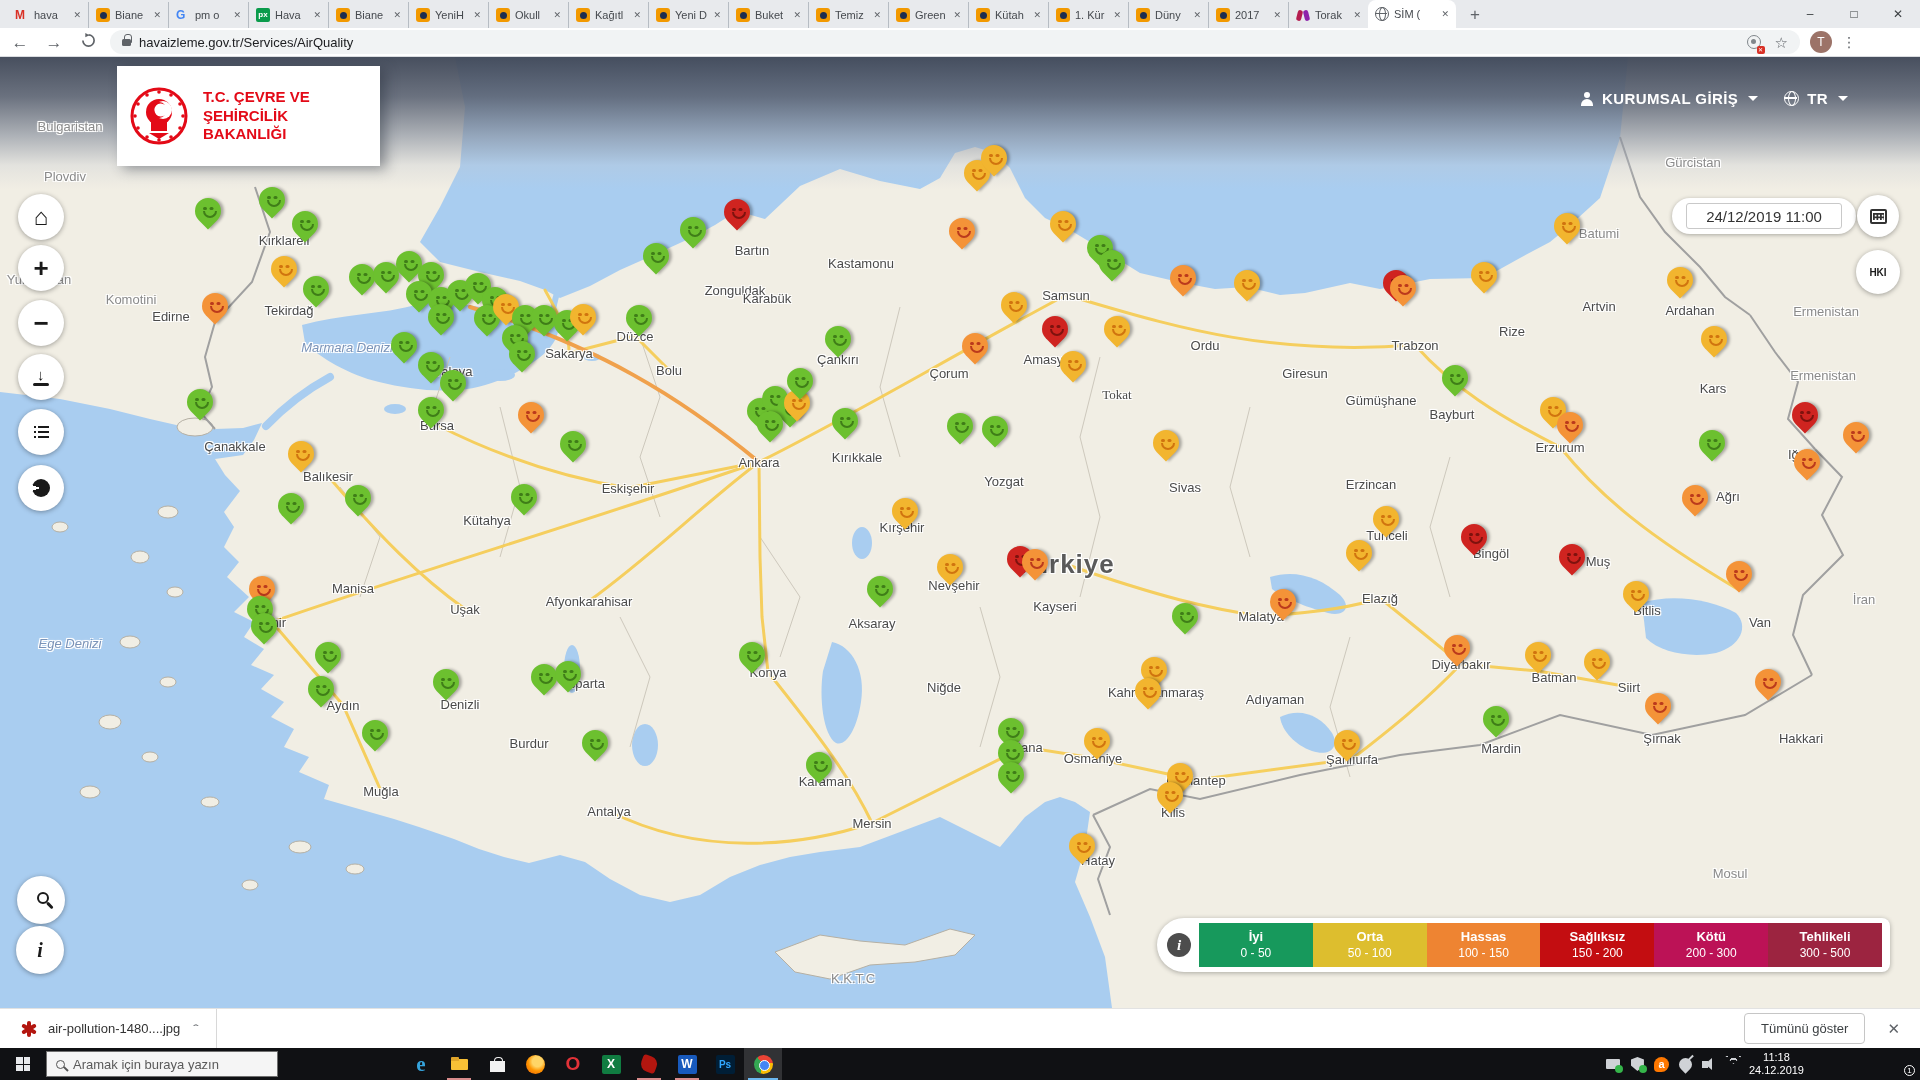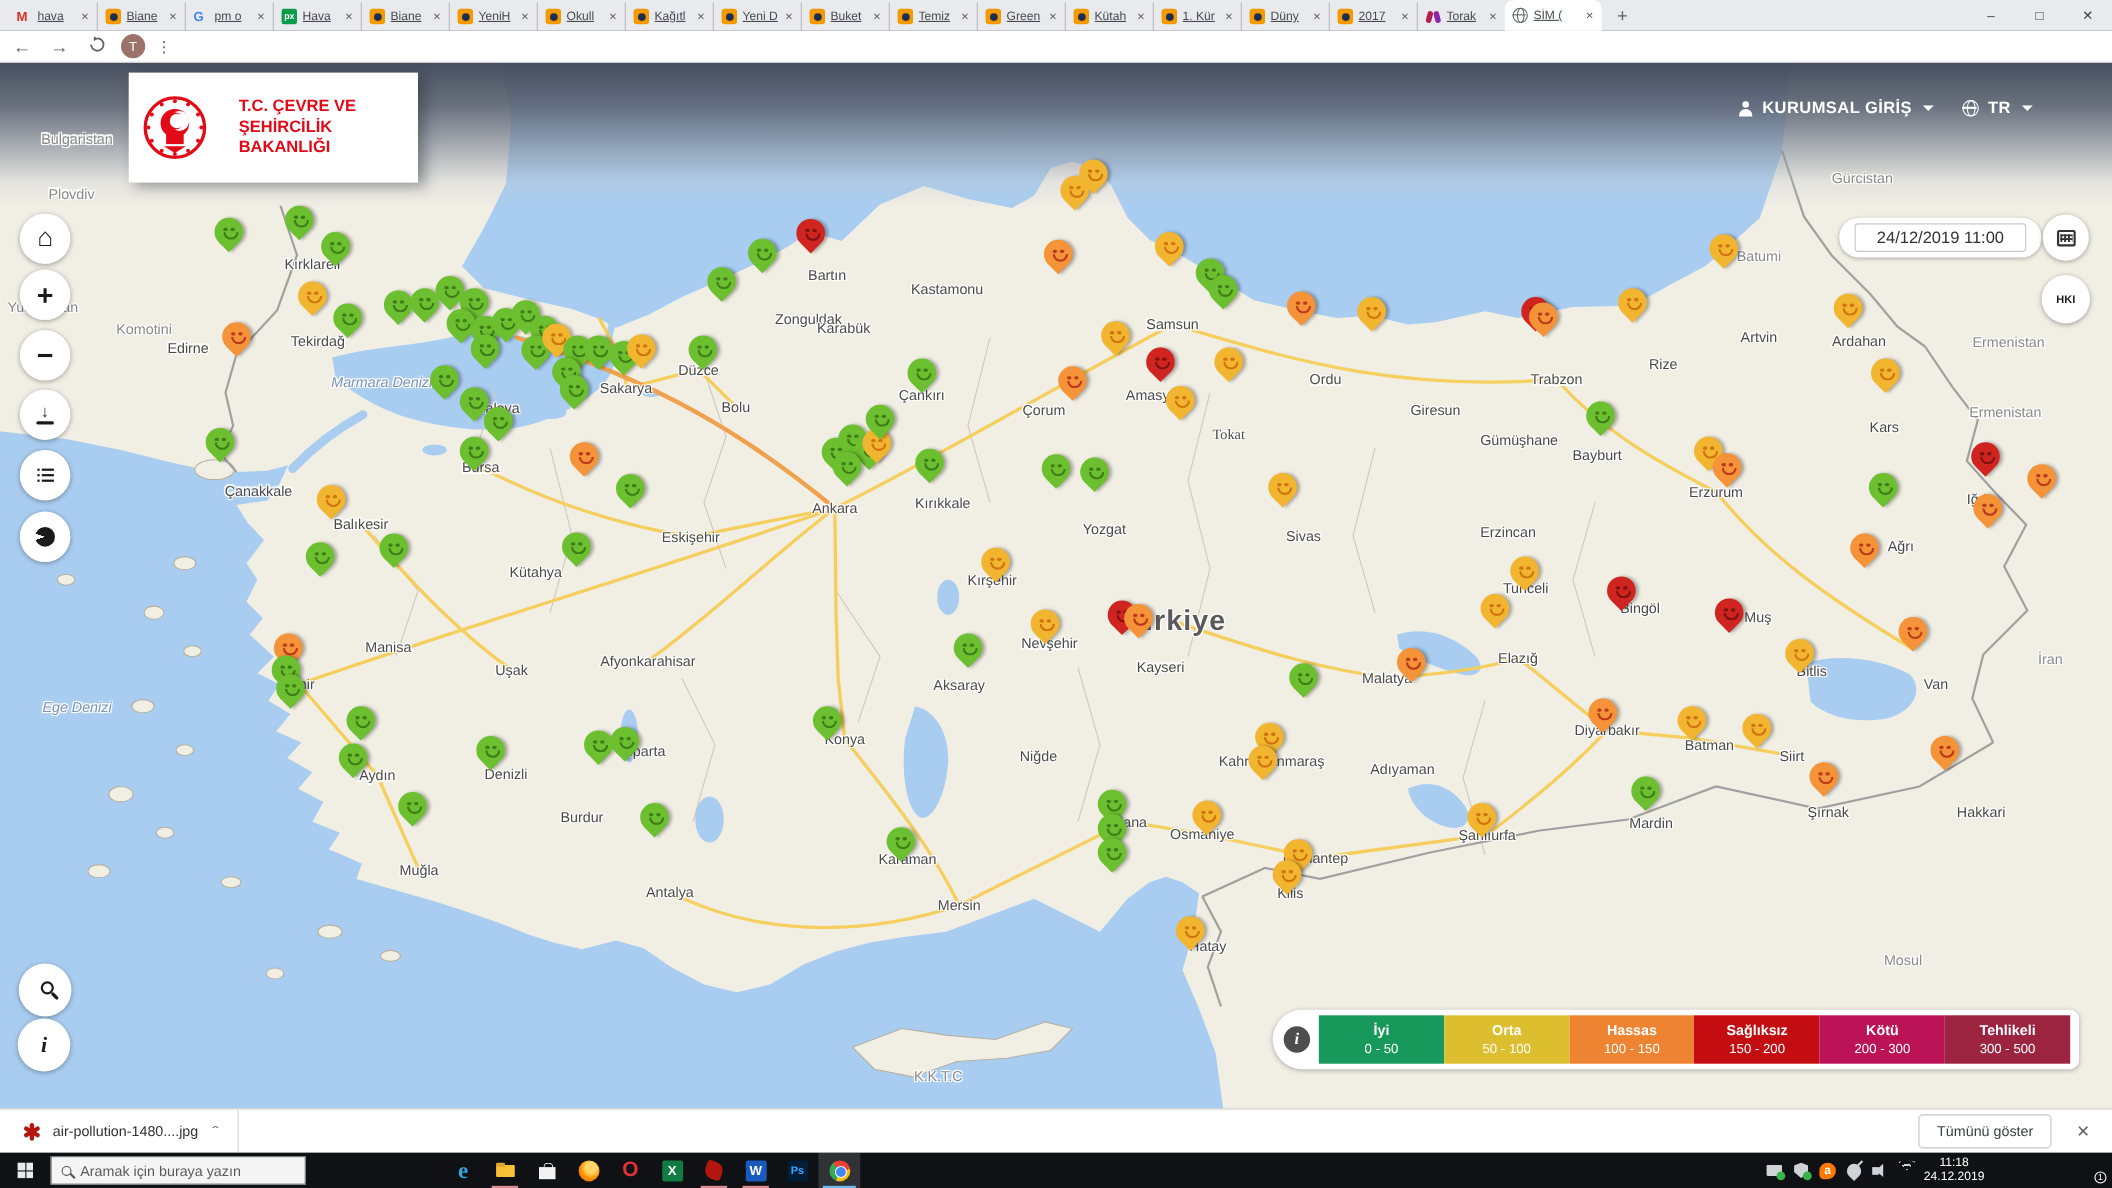--- a/index.html
+++ b/index.html
@@ -5,21 +5,21 @@
   html,body{margin:0;padding:0;width:1920px;height:1080px;overflow:hidden;
     font-family:"Liberation Sans",sans-serif;background:#000;}
   *{box-sizing:border-box;}
 
   
   .tabstrip{height:28px;background:#e8eaed;display:flex;align-items:flex-end;position:relative;}
   .tab-list{display:flex;align-items:flex-end;height:28px;padding-left:8px;}
   .tab{width:80px;height:26px;display:flex;align-items:center;gap:5px;padding:0 7px;
     border-left:1px solid #b6bcc3;color:#45494e;font-size:11px;cursor:pointer;position:relative;}
   .tab:first-child{border-left:none;}
-  .tab .tlabel{flex:1;white-space:nowrap;overflow:hidden;text-decoration:underline;}
+  .tab .tlabel{flex:1;white-space:nowrap;overflow:hidden;}
   .tab .tclose{font-size:9px;color:#5f6368;}
   .tab.active{background:#fff;border-radius:8px 8px 0 0;border-left:none;width:88px;height:28px;z-index:2;}
   .newtab{width:26px;height:26px;margin-left:6px;font-size:17px;color:#5f6368;display:flex;
     align-items:center;justify-content:center;border-radius:50%;}
   .wincontrols{position:absolute;right:0;top:0;height:28px;display:flex;z-index:5;}
   .wincontrols span{width:44px;height:28px;display:flex;align-items:center;justify-content:center;
     color:#3c4043;font-size:12px;}
   
   .fav{width:14px;height:14px;flex:none;position:relative;display:block;}
   .fav-gmail::before{content:"M";color:#d93025;font-weight:bold;font-size:12px;line-height:14px;}
@@ -56,21 +56,21 @@
     display:flex;align-items:center;justify-content:center;}
   .ico-menu{color:#5f6368;font-size:14px;letter-spacing:0;line-height:1;}
 
   
   .viewport{position:relative;width:1920px;height:951px;background:#f1eee4;overflow:hidden;}
   .geo{position:absolute;inset:0;}
   .hdr-grad{position:absolute;left:0;top:0;width:100%;height:132px;pointer-events:none;
     background:linear-gradient(to bottom,rgba(66,74,90,.97) 0%,rgba(92,100,116,.9) 30%,
       rgba(138,146,160,.65) 60%,rgba(190,196,206,.28) 82%,rgba(240,237,228,0) 100%);}
   .logo-box{position:absolute;left:117px;top:9px;width:263px;height:100px;background:#fff;
-    box-shadow:6px 3px 12px rgba(40,46,60,.45);display:flex;align-items:center;gap:28px;padding:0 12px;}
+    box-shadow:6px 3px 12px rgba(40,46,60,.45);display:flex;align-items:center;gap:14px;padding:0 12px;}
   .emblem{width:60px;height:60px;flex:none;}
   .logo-text{color:#e30a17;font-weight:bold;font-size:15px;line-height:1.25;}
   .topnav{position:absolute;top:33px;right:72px;display:flex;align-items:center;gap:26px;color:#fff;}
   .topnav .item{display:flex;align-items:center;gap:8px;font-weight:bold;font-size:15px;letter-spacing:.4px;}
   .caret{width:0;height:0;border-left:5px solid transparent;border-right:5px solid transparent;border-top:5px solid #fff;margin-left:2px;}
   .ico-person{width:14px;height:14px;position:relative;}
   .ico-person::before{content:"";position:absolute;left:4px;top:0;width:6px;height:6px;border-radius:50%;background:#fff;}
   .ico-person::after{content:"";position:absolute;left:1px;top:7px;width:12px;height:7px;border-radius:6px 6px 0 0;background:#fff;}
   .ico-wglobe{width:15px;height:15px;border:1.5px solid #fff;border-radius:50%;position:relative;}
   .ico-wglobe::before{content:"";position:absolute;left:3px;top:-1px;width:6px;height:13px;border:1px solid #fff;border-radius:50%;}
@@ -330,20 +330,28 @@
 
 <div class="toolbar">
   <span class="navbtn">←</span>
   <span class="navbtn">→</span>
   <span class="navbtn">
     <svg width="15" height="15" viewBox="0 0 16 16">
       <path d="M8 2 a6 6 0 1 1 -6 6" fill="none" stroke="#5f6368" stroke-width="1.8"></path>
       <path d="M4.6 0 l4.4 2.3 -4.4 2.3z" fill="#5f6368"></path>
     </svg>
   </span>
+  <div class="urlpill">
+    <span class="lock"></span>
+    <span class="url">havaizleme.gov.tr/Services/AirQuality</span>
+    <span class="pillicons">
+      <span class="ico-sendx"></span>
+      <span class="ico-star">☆</span>
+    </span>
+  </div>
   <span class="avatar">T</span>
   <span class="ico-menu">⋮</span>
 </div>
 
 <div class="viewport">
 
   <svg class="geo" viewBox="0 0 1920 951" preserveAspectRatio="none">
     <rect x="0" y="0" width="1920" height="951" fill="#f1eee4"></rect>
     <g fill="#a9cdf0" stroke="none">
       <path d="M455,0 L465,50 460,110 440,150 420,185 440,205 480,215 520,224 545,233 560,241 590,229 620,213 656,197 693,180 715,168 737,154 765,162 800,129 840,112 880,124 920,132 940,121 955,96 975,90 995,96 1010,111 1025,141 1045,161 1070,173 1100,191 1140,216 1183,226 1215,232 1247,230 1280,238 1305,236 1350,226 1380,232 1396,229 1430,222 1484,221 1520,201 1550,185 1567,171 1600,141 1620,81 1628,0 Z"></path>

